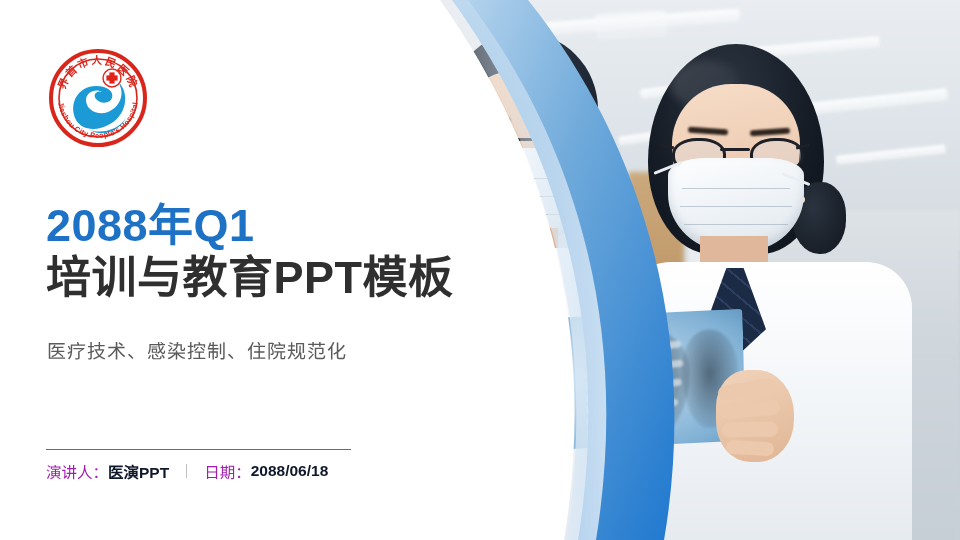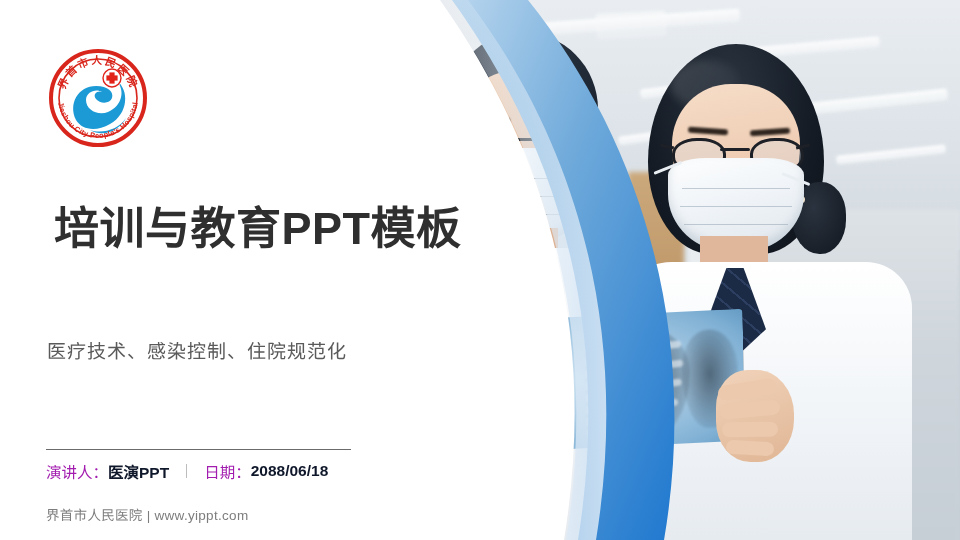--- a/index.html
+++ b/index.html
@@ -337,21 +337,21 @@
     line-height: 1.08;
     margin: 0;
     white-space: nowrap;
   }
   .title-line2 {
     font-size: 45px;
     font-weight: bold;
     color: #2f2f2f;
     letter-spacing: .5px;
     line-height: 1.12;
-    margin: 2px 0 0 8px;
+    margin: 2px 0 0 0;
     white-space: nowrap;
   }
   .subtitle {
     position: absolute;
     left: 47px;
     top: 336px;
     font-size: 19px;
     color: #5a5a5a;
     letter-spacing: 1px;
     white-space: nowrap;
@@ -552,31 +552,31 @@
       <text font-size="10.5" font-weight="bold" fill="#d9261c" letter-spacing="2.4" font-family="'Liberation Sans', 'DejaVu Sans', sans-serif">
         <textPath href="#arcTop" startOffset="50%" text-anchor="middle">界首市人民医院</textPath>
       </text>
 
       <text font-size="7.4" font-weight="bold" fill="#d9261c" letter-spacing=".3" font-family="'Liberation Sans', 'DejaVu Sans', sans-serif">
         <textPath href="#arcBot" startOffset="50%" text-anchor="middle">Jieshou City People's Hospital</textPath>
       </text>
     </svg>
 
     <div class="title-block">
+      <div class="title-line1">2088年Q1</div>
       <div class="title-line2">培训与教育PPT模板</div>
     </div>
 
     <div class="subtitle">医疗技术、感染控制、住院规范化</div>
 
     <div class="divider"></div>
 
     <div class="presenter">
       <span class="label">演讲人：</span>
       <span class="value">医演PPT</span>
       <span class="sep"></span>
       <span class="label">日期：</span>
       <span class="value">2088/06/18</span>
     </div>
 
-    <div class="footer">界首市人民医院 | www.yippt.com</div>
 
   </div>
 </div>
 
 </body></html>

